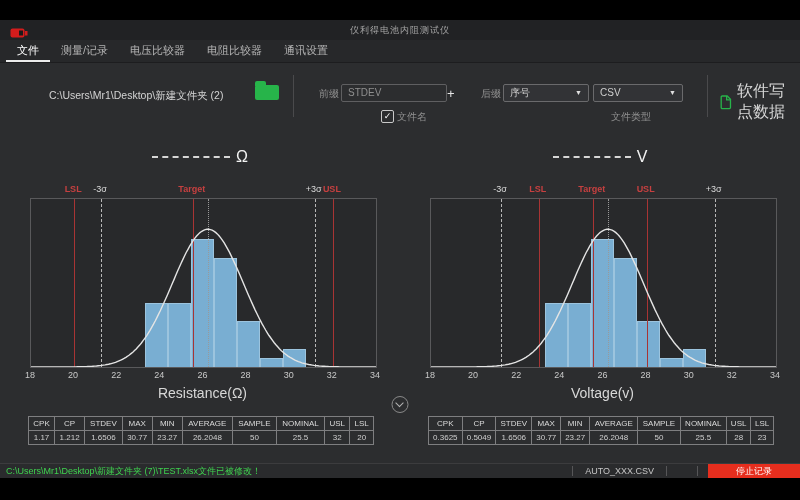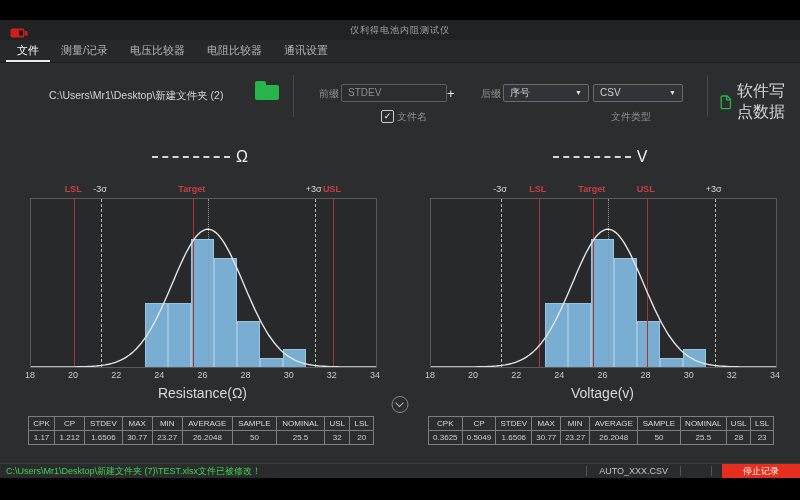--- a/index.html
+++ b/index.html
@@ -67,21 +67,21 @@
     padding:2px 3px;white-space:nowrap;}
   .stats-vals td{color:#cfcfcf;}
 
   
   .statusbar{position:absolute;left:0;right:0;bottom:0;height:14px;background:#2a2b2d;
     border-top:1px solid #3c3c3e;display:flex;align-items:center;font-size:9px;}
   .status-msg{color:#3fd34f;margin-left:6px;flex:1;white-space:nowrap;overflow:hidden;}
   .sdivider{width:1px;height:10px;background:#565658;}
   .status-file{color:#c6c6c6;padding:0 12px;}
   .s-gap{width:30px;} .s-gap2{width:10px;}
-  .stop-btn{background:#e62e1e;color:#fff;height:14px;padding:0 21px;display:flex;align-items:center;font-size:9px;}
+  .stop-btn{background:#e62e1e;color:#fff;height:14px;padding:0 28px;display:flex;align-items:center;font-size:9px;}
 </style>
 </head>
 <body>
 
 <div class="window">
 
   <div class="titlebar">
     <span class="logo">
       <svg width="18" height="11">
           <rect x="0.5" y="0.5" width="14" height="9" rx="2" fill="#d31c1c"></rect>

